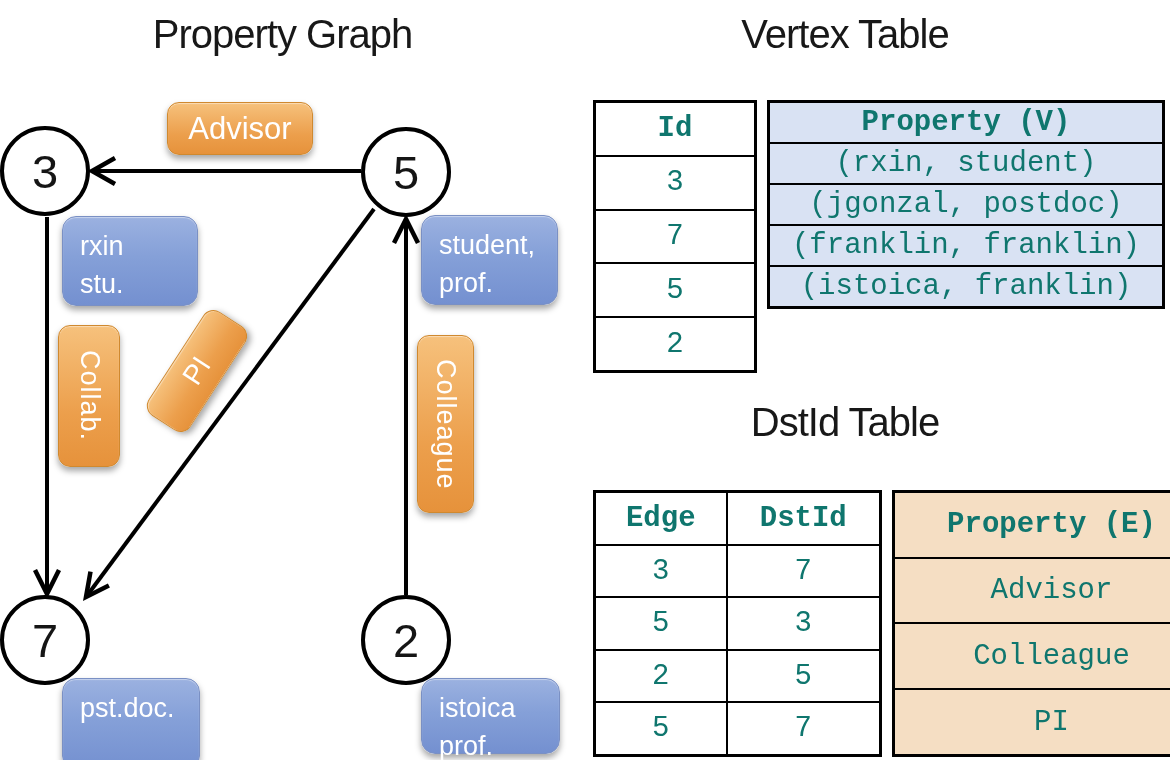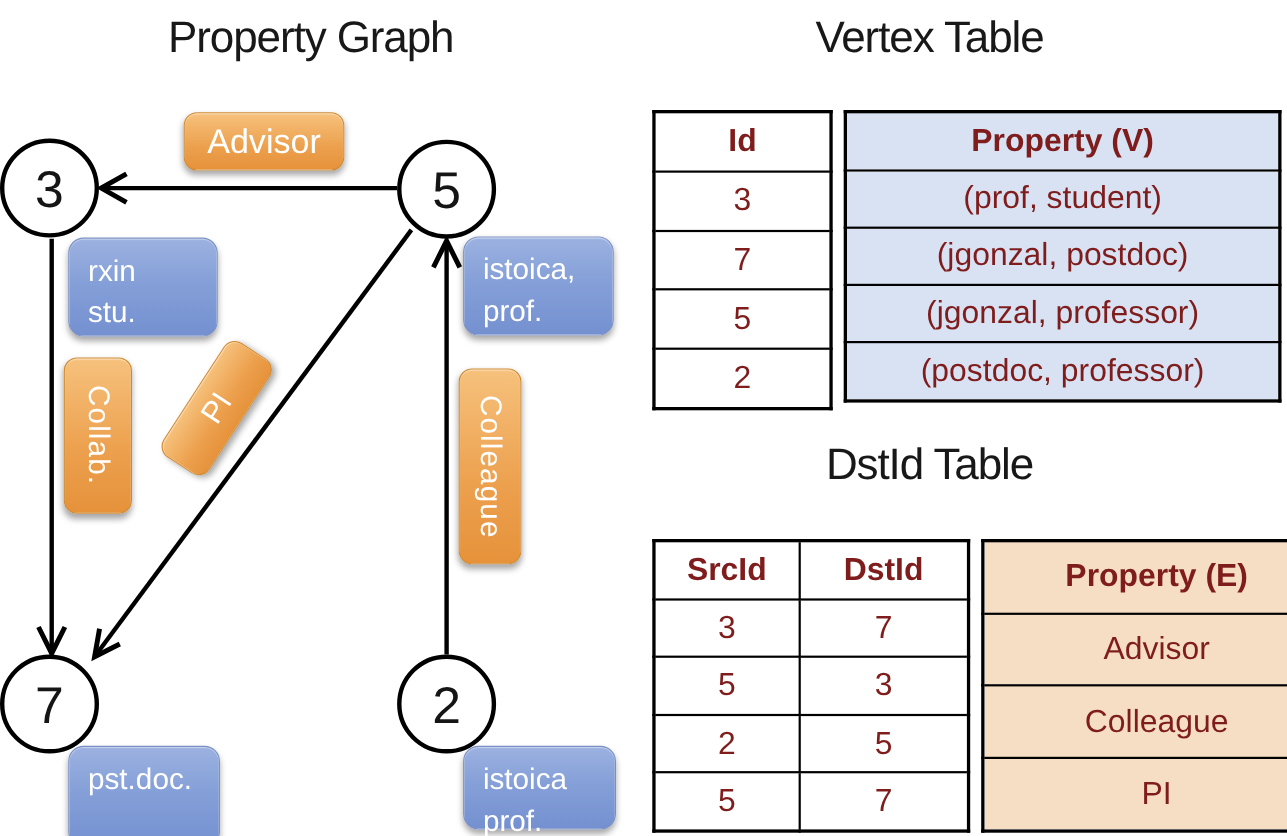--- a/index.html
+++ b/index.html
@@ -32,21 +32,21 @@
     border:1px solid #D0892F;
     box-shadow:0 4px 6px rgba(0,0,0,0.35), inset 0 1px 1px rgba(255,255,255,0.45);
     color:#fff; display:flex; align-items:center; justify-content:center;
   }
   .elabel.h { font-size:31px; }
   .elabel.v { writing-mode:vertical-rl; font-size:27px; letter-spacing:1px; }
   .elabel.r { font-size:28px; transform:rotate(-57deg); }
   
   table.dtable {
     position:absolute; border-collapse:collapse; table-layout:fixed;
-    border:3px solid #000; color:#7f1d1d;
+    border:3px solid #000; color:#0f766e;font-family:Liberation Mono, monospace;
   }
   table.dtable td {
     border:2.5px solid #000; text-align:center; vertical-align:middle;
     font-size:29px; padding:0; overflow:hidden; white-space:nowrap;
   }
   table.dtable td.hdr { font-weight:bold; }
   table.bg-blue td  { background:#D9E2F3; }
   table.bg-peach td { background:#F5DEC3; }
   table.bg-white td { background:#FFFFFF; }
 </style>
@@ -83,21 +83,21 @@
   </div>
   <div class="node" style="left:361px; top:595px;">
     <span>2</span>
   </div>
 
   <div class="plabel" style="left:62px;  top:188px; width:136px; height:90px;">
     <div>rxin</div>
     <div>stu.</div>
   </div>
   <div class="plabel" style="left:421px; top:187px; width:137px; height:90px;">
-    <div>istoica,</div>
+    <div>student,</div>
     <div>prof.</div>
   </div>
   <div class="plabel" style="left:62px;  top:650px; width:138px; height:92px;">
     <div>pst.doc.</div>
   </div>
   <div class="plabel" style="left:421px; top:650px; width:139px; height:76px;">
     <div>istoica</div>
     <div>prof.</div>
   </div>
 
@@ -121,50 +121,50 @@
         </tr>
     <tr>
           <td>5</td>
         </tr>
     <tr>
           <td>2</td>
         </tr>
   </tbody>
     </table>
 
-  <table class="dtable bg-blue" style="left:767px; top:100px; width:398px; height:266px;">
+  <table class="dtable bg-blue" style="left:767px; top:100px; width:398px; height:209px;">
     <tbody>
         <tr>
           <td class="hdr">Property (V)</td>
         </tr>
     <tr>
-          <td>(prof, student)</td>
+          <td>(rxin, student)</td>
         </tr>
     <tr>
           <td>(jgonzal, postdoc)</td>
         </tr>
     <tr>
-          <td>(jgonzal, professor)</td>
-        </tr>
-    <tr>
-          <td>(postdoc, professor)</td>
+          <td>(franklin, franklin)</td>
+        </tr>
+    <tr>
+          <td>(istoica, franklin)</td>
         </tr>
   </tbody>
     </table>
 
   <div class="title" style="left:575px; top:400px; width:540px;">DstId Table</div>
 
   <table class="dtable bg-white" style="left:593px; top:490px; width:289px; height:267px;">
     <colgroup>
         <col style="width:132px">
         <col>
       </colgroup>
     <tbody>
         <tr>
-      <td class="hdr">SrcId</td>
+      <td class="hdr">Edge</td>
       <td class="hdr">DstId</td>
     </tr>
     <tr>
       <td>3</td>
       <td>7</td>
     </tr>
     <tr>
       <td>5</td>
       <td>3</td>
     </tr>

